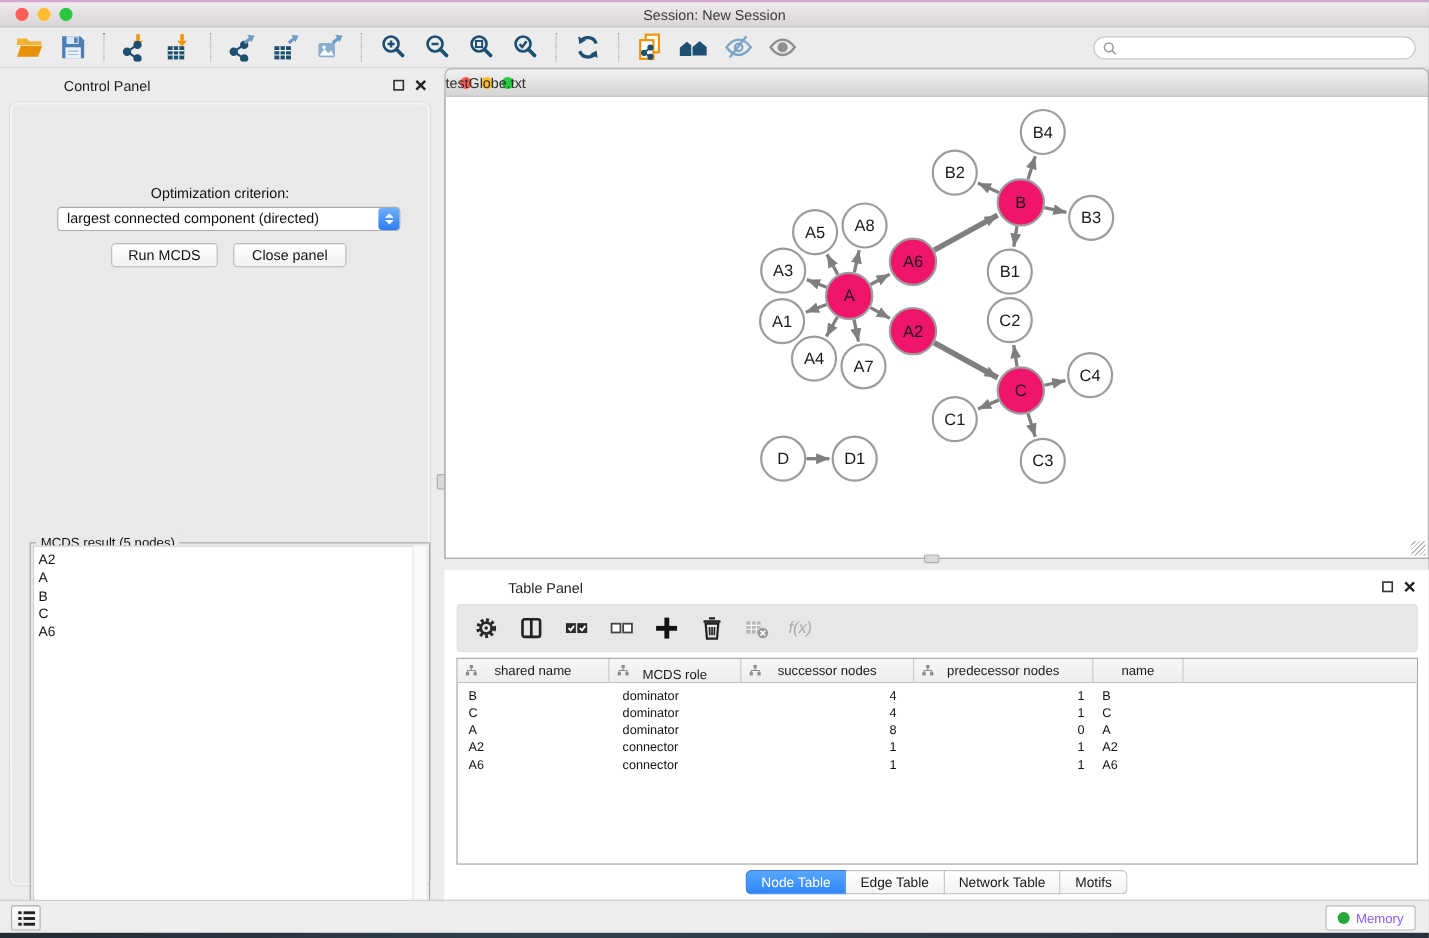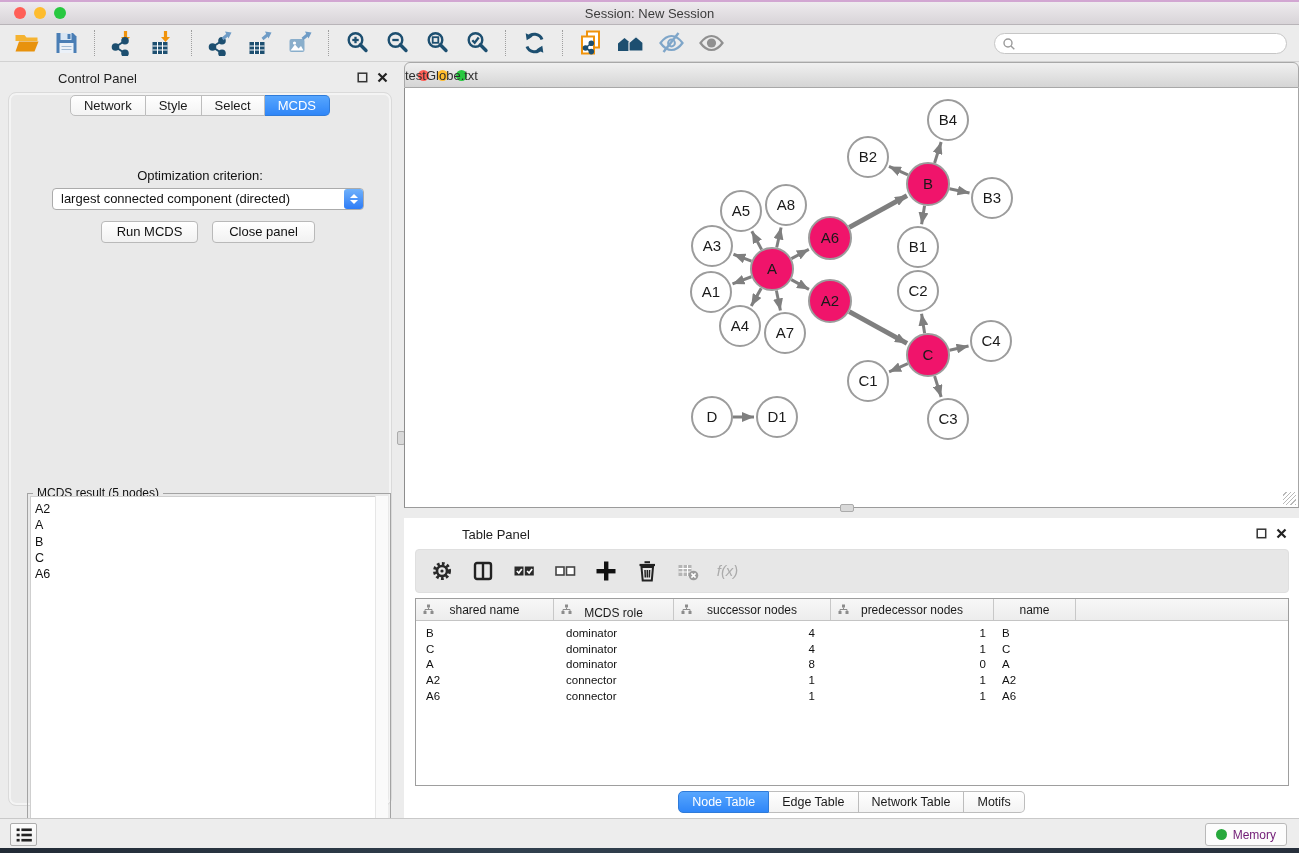--- a/index.html
+++ b/index.html
@@ -78,21 +78,21 @@
   .td.l10{padding-left:10px;}.td.l12{padding-left:12px;}.td.l8{padding-left:8px;}
   .td.r16{text-align:right;padding-right:16px;}.td.r8{text-align:right;padding-right:8px;}
   .tp-tabs{position:absolute;left:0;right:0;top:273px;display:flex;justify-content:center;}
   .tp-tabs .seg{font-size:12.5px;height:22px;line-height:21px;}
 
   
   .statusbar{position:absolute;left:0;top:818px;width:100%;height:30px;background:#EDEDED;border-top:1px solid #C9C9C9;}
   .list-btn{position:absolute;left:10px;top:4px;width:27px;height:23px;background:linear-gradient(#FDFDFD,#EFEFEF);border:1px solid #ADADAD;border-radius:2px;display:flex;align-items:center;justify-content:center;}
   .memory-btn{position:absolute;right:12px;top:4px;height:23px;padding:0 10px;background:#FCFCFC;border:1px solid #B9B9B9;border-radius:3px;display:flex;align-items:center;gap:6px;}
   .memory-dot{width:11px;height:11px;border-radius:50%;background:#27A83C;}
-  .memory-label{font-size:12px;color:#701a75;}
+  .memory-label{font-size:12px;color:#8b5cf6;}
   .desktop-strip{position:absolute;left:0;top:848px;width:100%;height:5px;background:linear-gradient(90deg,#222B36,#31404E 40%,#27303C);}
 </style>
 </head>
 <body>
 
 <div class="screen">
 
   <div class="app-titlebar">
     <div class="lights">
       <div class="light red"></div>
@@ -307,26 +307,20 @@
         <div class="result-list" id="result-list">
             <div class="result-item">A2</div>
             <div class="result-item">A</div>
             <div class="result-item">B</div>
             <div class="result-item">C</div>
             <div class="result-item">A6</div>
           </div>
         <div class="scroll-track"></div>
       </div>
     </div>
-    <div class="seg-group" id="cp-tabs">
-        <div class="seg">Network</div>
-        <div class="seg">Style</div>
-        <div class="seg">Select</div>
-        <div class="seg active">MCDS</div>
-      </div>
   </div>
 
   <div class="v-grabber"></div>
 
   <div class="net-titlebar">
     <div class="lights">
       <div class="light red"></div>
       <div class="light yellow"></div>
       <div class="light green"></div>
     </div>

